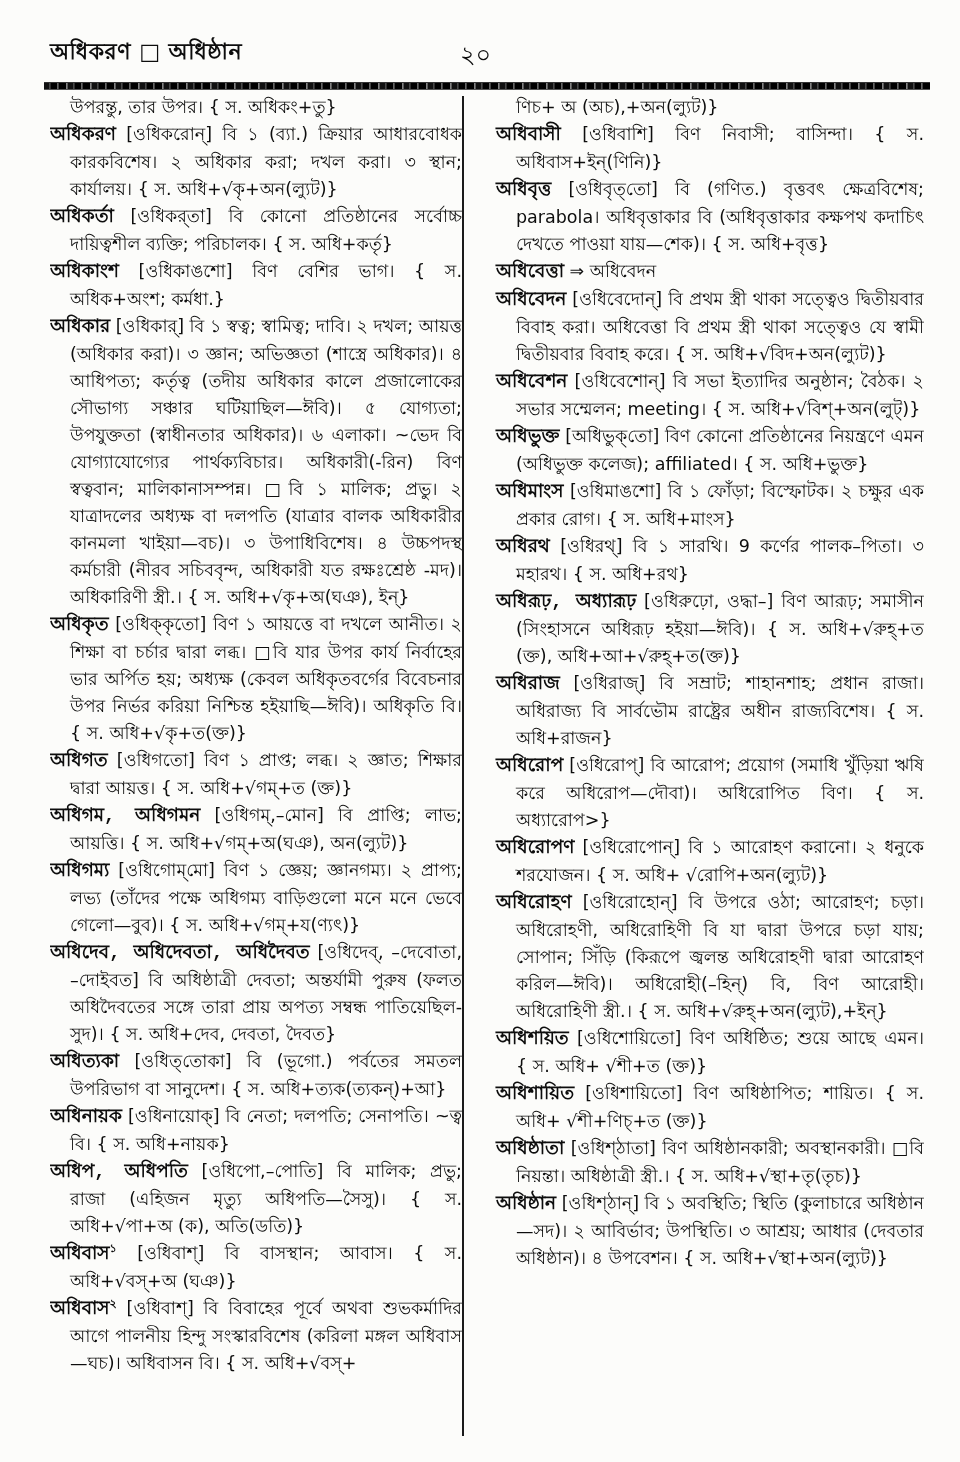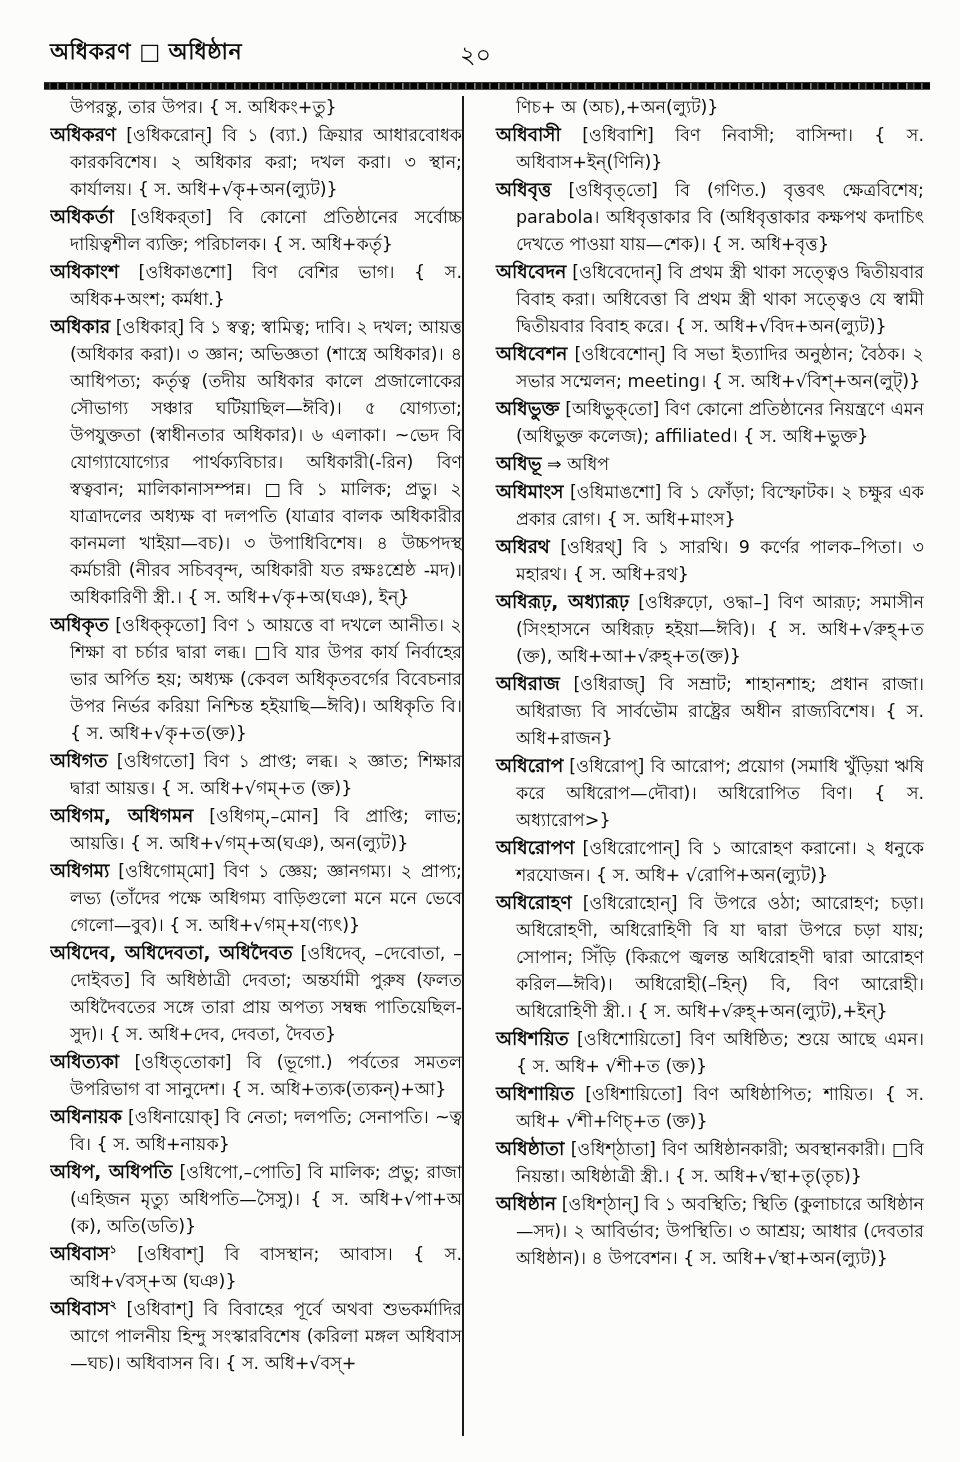--- a/index.html
+++ b/index.html
@@ -78,20 +78,21 @@
     text-indent:-20px;
     text-align:justify;
   }
   p.entry.continuation{
     text-indent:0;
     padding-left:20px;
   }
   .headword{
     font-weight:bold;
     font-size:18.5px;
+    font-family:Liberation Mono, monospace;
   }
   .headword sup{
     font-size:11px;
     line-height:0;
   }
 </style>
 </head>
 <body>
 
 <div class="page">
@@ -119,24 +120,24 @@
         <p class="entry"><span class="headword">অধিনায়ক</span><span> [ওধিনায়োক্] বি নেতা; দলপতি; সেনাপতি। ~ত্ব বি। { স. অধি+নায়ক}</span></p>
         <p class="entry"><span class="headword">অধিপ, অধিপতি</span><span> [ওধিপো,–পোতি] বি মালিক; প্রভু; রাজা (এহিজন মৃত্যু অধিপতি—সৈসু)। { স. অধি+√পা+অ (ক), অতি(ডতি)}</span></p>
         <p class="entry"><span class="headword">অধিবাস<sup>১</sup></span><span> [ওধিবাশ্] বি বাসস্থান; আবাস। { স. অধি+√বস্+অ (ঘঞ)}</span></p>
         <p class="entry"><span class="headword">অধিবাস<sup>২</sup></span><span> [ওধিবাশ্] বি বিবাহের পূর্বে অথবা শুভকর্মাদির আগে পালনীয় হিন্দু সংস্কারবিশেষ (করিলা মঙ্গল অধিবাস—ঘচ)। অধিবাসন বি। { স. অধি+√বস্+</span></p>
       </div>
     <div class="column-divider"></div>
     <div class="col col-right" id="col-right">
         <p class="entry continuation"><span>ণিচ+ অ (অচ),+অন(ল্যুট)}</span></p>
         <p class="entry"><span class="headword">অধিবাসী</span><span> [ওধিবাশি] বিণ নিবাসী; বাসিন্দা। { স. অধিবাস+ইন্(ণিনি)}</span></p>
         <p class="entry"><span class="headword">অধিবৃত্ত</span><span> [ওধিবৃত্‌তো] বি (গণিত.) বৃত্তবৎ ক্ষেত্রবিশেষ; parabola। অধিবৃত্তাকার বি (অধিবৃত্তাকার কক্ষপথ কদাচিৎ দেখতে পাওয়া যায়—শেক)। { স. অধি+বৃত্ত}</span></p>
+        <p class="entry"><span class="headword">অধিবেত্তা</span><span> ⇒ অধিবেদন</span></p>
         <p class="entry"><span class="headword">অধিবেদন</span><span> [ওধিবেদোন্] বি প্রথম স্ত্রী থাকা সত্ত্বেও দ্বিতীয়বার বিবাহ করা। অধিবেত্তা বি প্রথম স্ত্রী থাকা সত্ত্বেও যে স্বামী দ্বিতীয়বার বিবাহ করে। { স. অধি+√বিদ+অন(ল্যুট)}</span></p>
         <p class="entry"><span class="headword">অধিবেশন</span><span> [ওধিবেশোন্] বি সভা ইত্যাদির অনুষ্ঠান; বৈঠক। ২ সভার সম্মেলন; meeting। { স. অধি+√বিশ্+অন(লুট্)}</span></p>
         <p class="entry"><span class="headword">অধিভুক্ত</span><span> [অধিভুক্‌তো] বিণ কোনো প্রতিষ্ঠানের নিয়ন্ত্রণে এমন (অধিভুক্ত কলেজ); affiliated। { স. অধি+ভুক্ত}</span></p>
-        <p class="entry"><span class="headword">অধিভূ</span><span> ⇒ অধিপ</span></p>
         <p class="entry"><span class="headword">অধিমাংস</span><span> [ওধিমাঙশো] বি ১ ফোঁড়া; বিস্ফোটক। ২ চক্ষুর এক প্রকার রোগ। { স. অধি+মাংস}</span></p>
         <p class="entry"><span class="headword">অধিরথ</span><span> [ওধিরথ্] বি ১ সারথি। 9 কর্ণের পালক–পিতা। ৩ মহারথ। { স. অধি+রথ}</span></p>
         <p class="entry"><span class="headword">অধিরূঢ়, অধ্যারূঢ়</span><span> [ওধিরুঢ়ো, ওদ্ধা–] বিণ আরূঢ়; সমাসীন (সিংহাসনে অধিরূঢ় হইয়া—ঈবি)। { স. অধি+√রুহ্+ত (ক্ত), অধি+আ+√রুহ্+ত(ক্ত)}</span></p>
         <p class="entry"><span class="headword">অধিরাজ</span><span> [ওধিরাজ্] বি সম্রাট; শাহানশাহ; প্রধান রাজা। অধিরাজ্য বি সার্বভৌম রাষ্ট্রের অধীন রাজ্যবিশেষ। { স. অধি+রাজন}</span></p>
         <p class="entry"><span class="headword">অধিরোপ</span><span> [ওধিরোপ্] বি আরোপ; প্রয়োগ (সমাধি খুঁড়িয়া ঋষি করে অধিরোপ—দৌবা)। অধিরোপিত বিণ। { স. অধ্যারোপ&gt;}</span></p>
         <p class="entry"><span class="headword">অধিরোপণ</span><span> [ওধিরোপোন্] বি ১ আরোহণ করানো। ২ ধনুকে শরযোজন। { স. অধি+ √রোপি+অন(ল্যুট)}</span></p>
         <p class="entry"><span class="headword">অধিরোহণ</span><span> [ওধিরোহোন্] বি উপরে ওঠা; আরোহণ; চড়া। অধিরোহণী, অধিরোহিণী বি যা দ্বারা উপরে চড়া যায়; সোপান; সিঁড়ি (কিরূপে জ্বলন্ত অধিরোহণী দ্বারা আরোহণ করিল—ঈবি)। অধিরোহী(–হিন্) বি, বিণ আরোহী। অধিরোহিণী স্ত্রী.। { স. অধি+√রুহ্+অন(ল্যুট),+ইন্}</span></p>
         <p class="entry"><span class="headword">অধিশয়িত</span><span> [ওধিশোয়িতো] বিণ অধিষ্ঠিত; শুয়ে আছে এমন। { স. অধি+ √শী+ত (ক্ত)}</span></p>
         <p class="entry"><span class="headword">অধিশায়িত</span><span> [ওধিশায়িতো] বিণ অধিষ্ঠাপিত; শায়িত। { স. অধি+ √শী+ণিচ্+ত (ক্ত)}</span></p>
         <p class="entry"><span class="headword">অধিষ্ঠাতা</span><span> [ওধিশ্‌ঠাতা] বিণ অধিষ্ঠানকারী; অবস্থানকারী। □বি নিয়ন্তা। অধিষ্ঠাত্রী স্ত্রী.। { স. অধি+√স্থা+তৃ(তৃচ)}</span></p>

